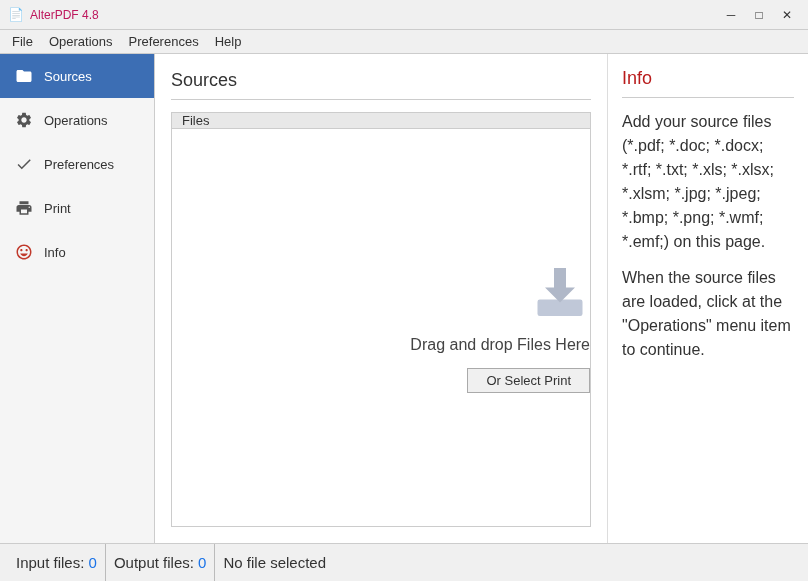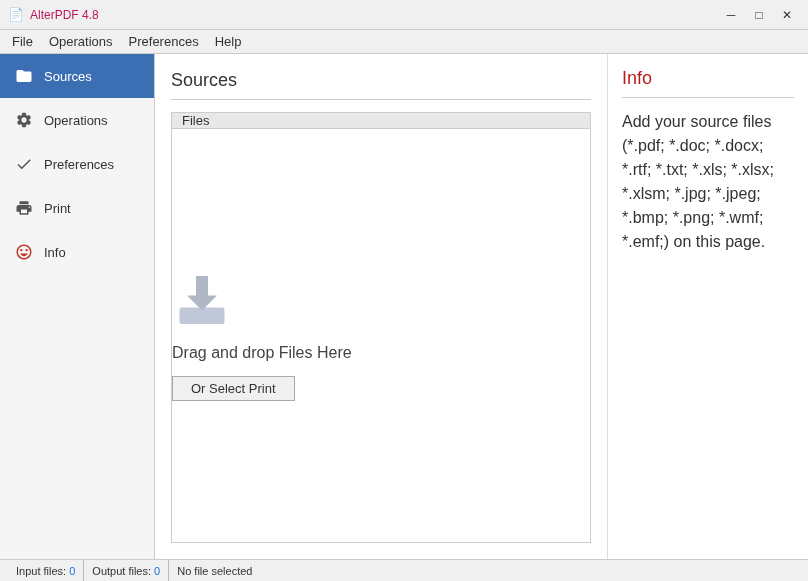--- a/index.html
+++ b/index.html
@@ -111,21 +111,21 @@
       color: #333;
       border: 1px solid #ccc;
       margin-bottom: 0;
     }
     .drop-zone {
       flex: 1;
       border: 1px solid #ccc;
       border-top: none;
       display: flex;
       flex-direction: column;
-      align-items: flex-start;
+      align-items: flex-end;
       justify-content: center;
       gap: 14px;
       position: relative;
       overflow: hidden;
     }
     .download-icon {
       width: 60px; height: 60px;
       display: flex; align-items: center; justify-content: center;
     }
     .download-icon svg { width: 60px; height: 60px; fill: #b0b8c8; }
@@ -160,29 +160,29 @@
     }
     .info-text {
       font-size: 16px;
       color: #333;
       line-height: 1.5;
       margin-bottom: 12px;
     }
 
     
     .status-bar {
-      height: 22px;
+      height: 38px;
       background: #f0f0f0;
       border-top: 1px solid #ccc;
       display: flex;
       align-items: center;
       padding: 0 8px;
       gap: 0;
       flex-shrink: 0;
-      font-size: 11px;
+      font-size: 15px;
       color: #333;
     }
     .status-segment {
       padding: 0 8px;
       border-right: 1px solid #bbb;
       height: 100%;
       display: flex;
       align-items: center;
     }
     .status-segment:first-child { border-left: none; }
@@ -273,20 +273,21 @@
           </svg>
         </div>
         <div class="drag-drop-text">Drag and drop Files Here</div>
         <button class="select-files-btn">Or Select Print</button>
       </div>
     </div>
 
     <div class="info-panel">
       <div class="info-title">Info</div>
       <p class="info-text">Add your source files (*.pdf; *.doc; *.docx; *.rtf; *.txt; *.xls; *.xlsx; *.xlsm; *.jpg; *.jpeg; *.bmp; *.png; *.wmf; *.emf;) on this page.</p>
+      <p class="info-text">When the source files are loaded, click at the "Operations" menu item to continue.</p>
     </div>
 
   </div>
 </div>
 
 <div class="status-bar">
   <div class="status-segment">
     <span>Input files:</span>&nbsp;<span class="status-count">0</span>
   </div>
   <div class="status-segment">

